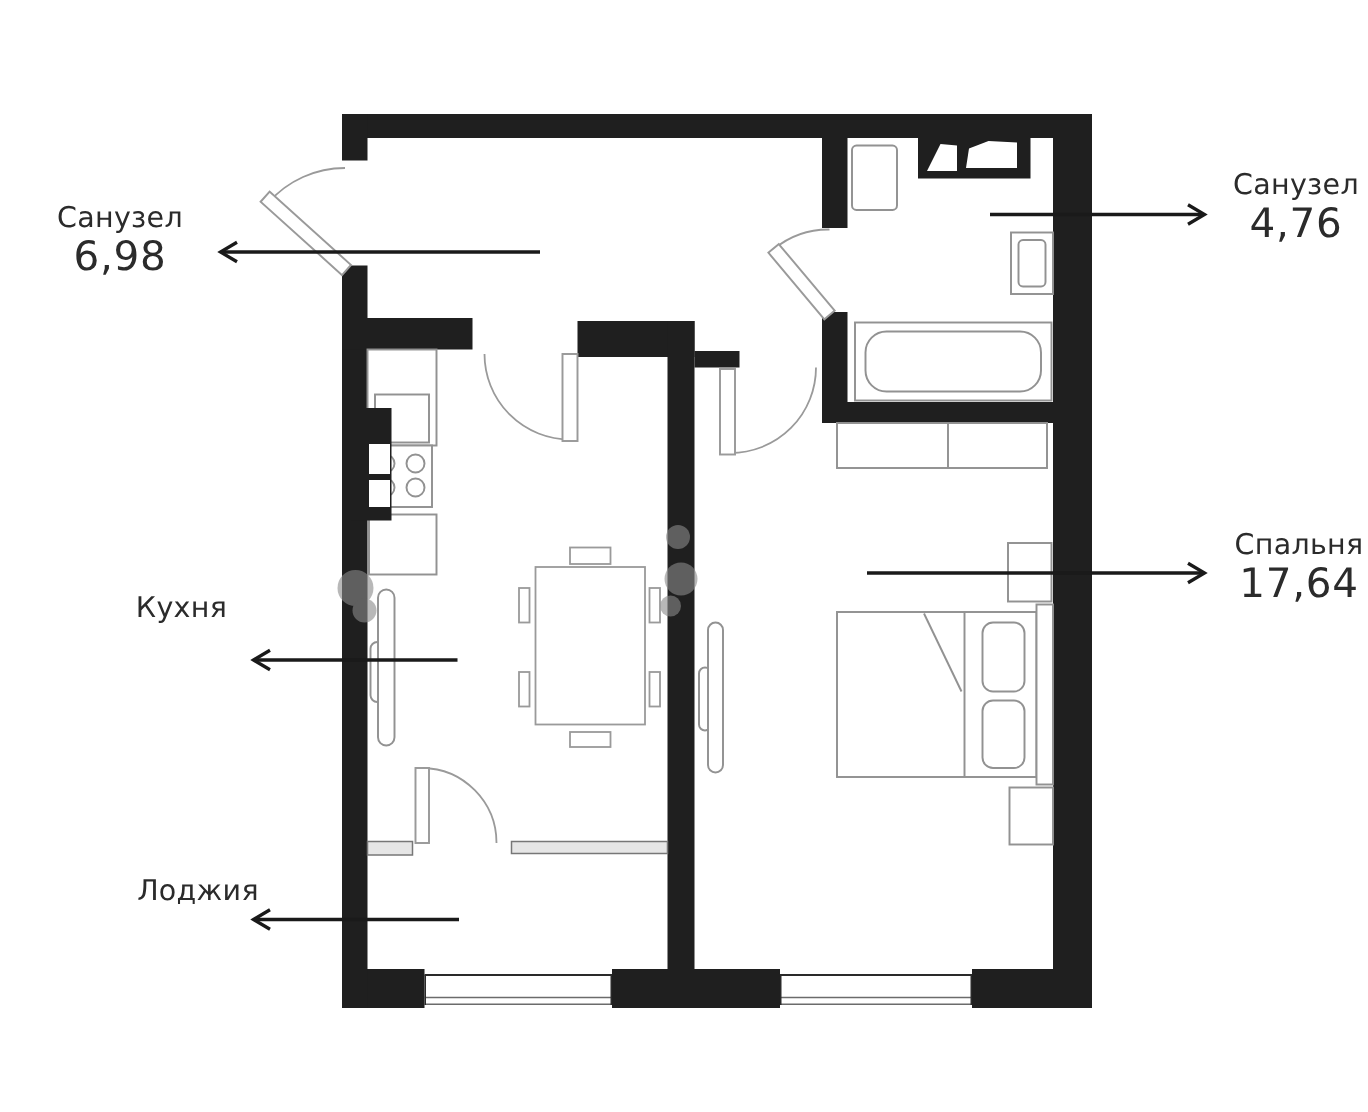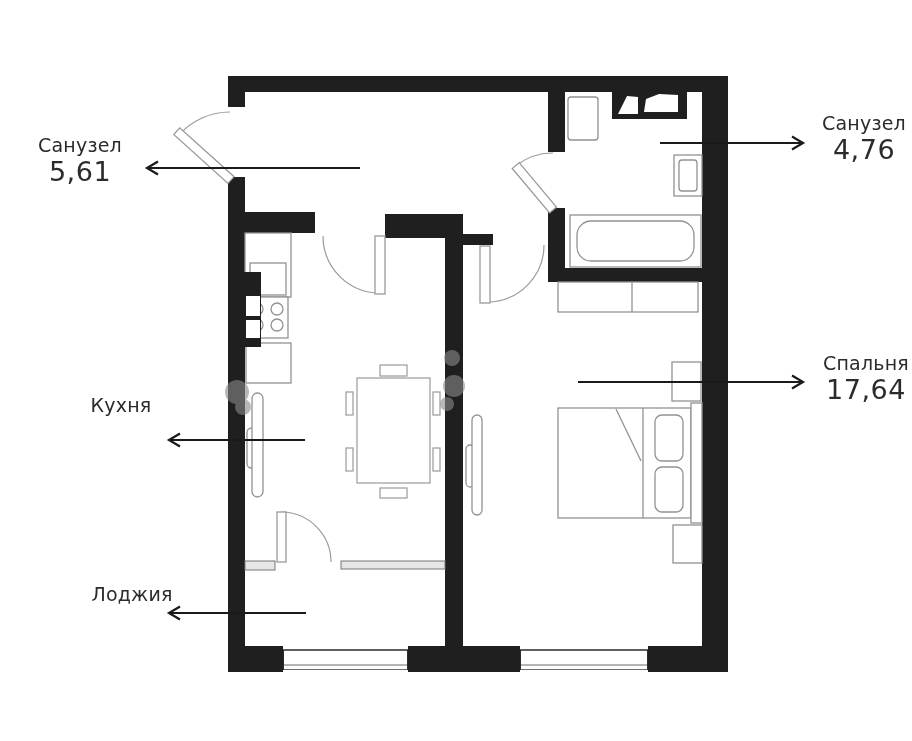--- a/index.html
+++ b/index.html
@@ -175,21 +175,21 @@
     </g>
     <g>
       <line x1="306" y1="613" x2="170" y2="613"></line>
       <path d="M 180 606.5 L 169 613 L 180 619.5"></path>
     </g>
   </g>
 </svg>
 
 <div class="room-label" style="left:15px;top:134px">
   <div class="room-name">Санузел</div>
-  <div class="room-area">5,61</div>
+  <div class="room-area">6,98</div>
 </div>
 
 <div class="room-label" style="left:799px;top:112px">
   <div class="room-name">Санузел</div>
   <div class="room-area">4,76</div>
 </div>
 
 <div class="room-label" style="left:801px;top:352px">
   <div class="room-name">Спальня</div>
   <div class="room-area">17,64</div>

